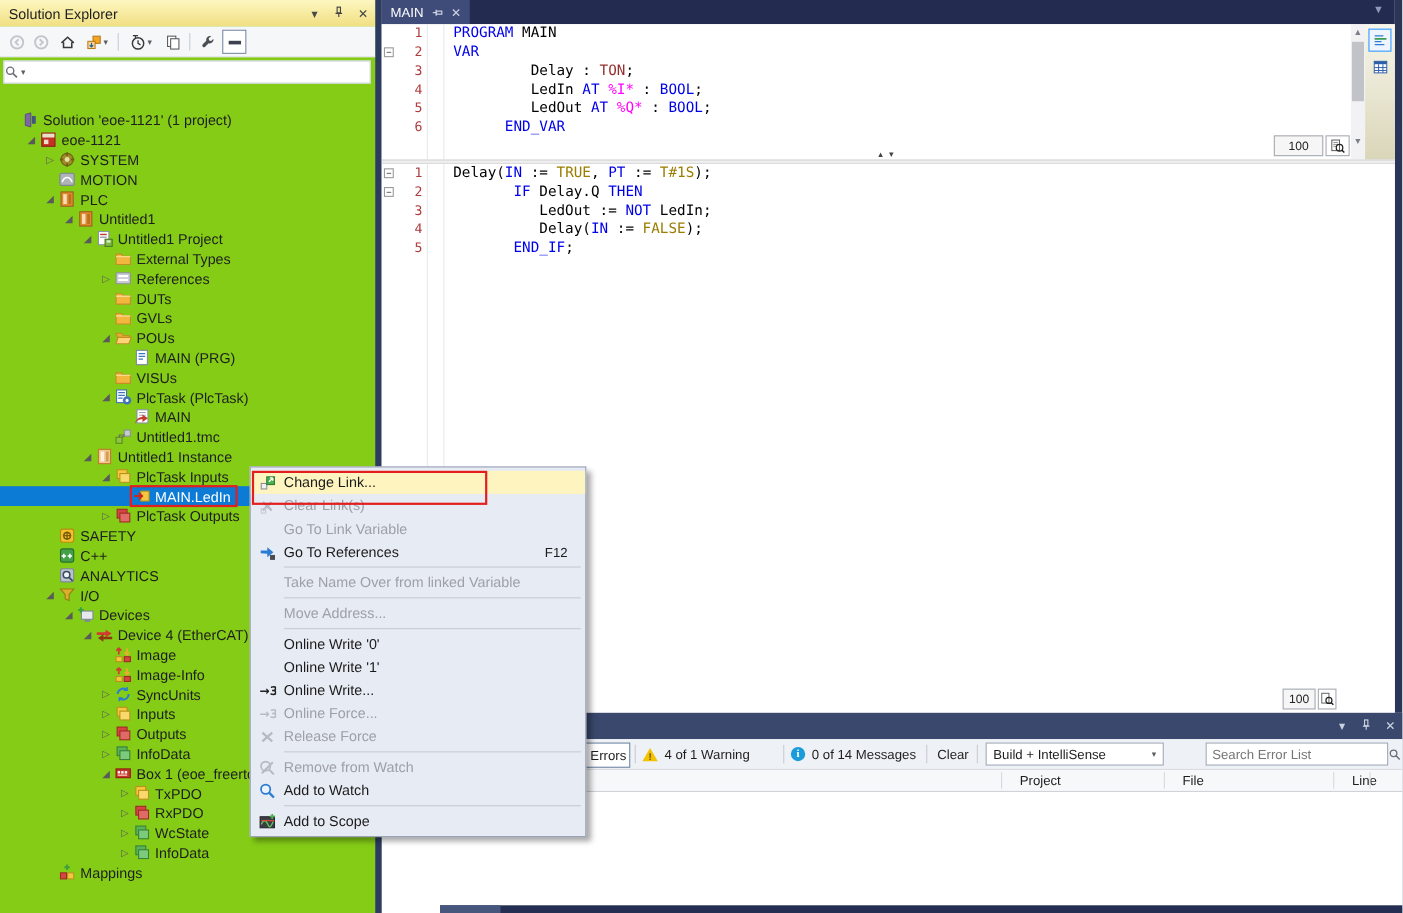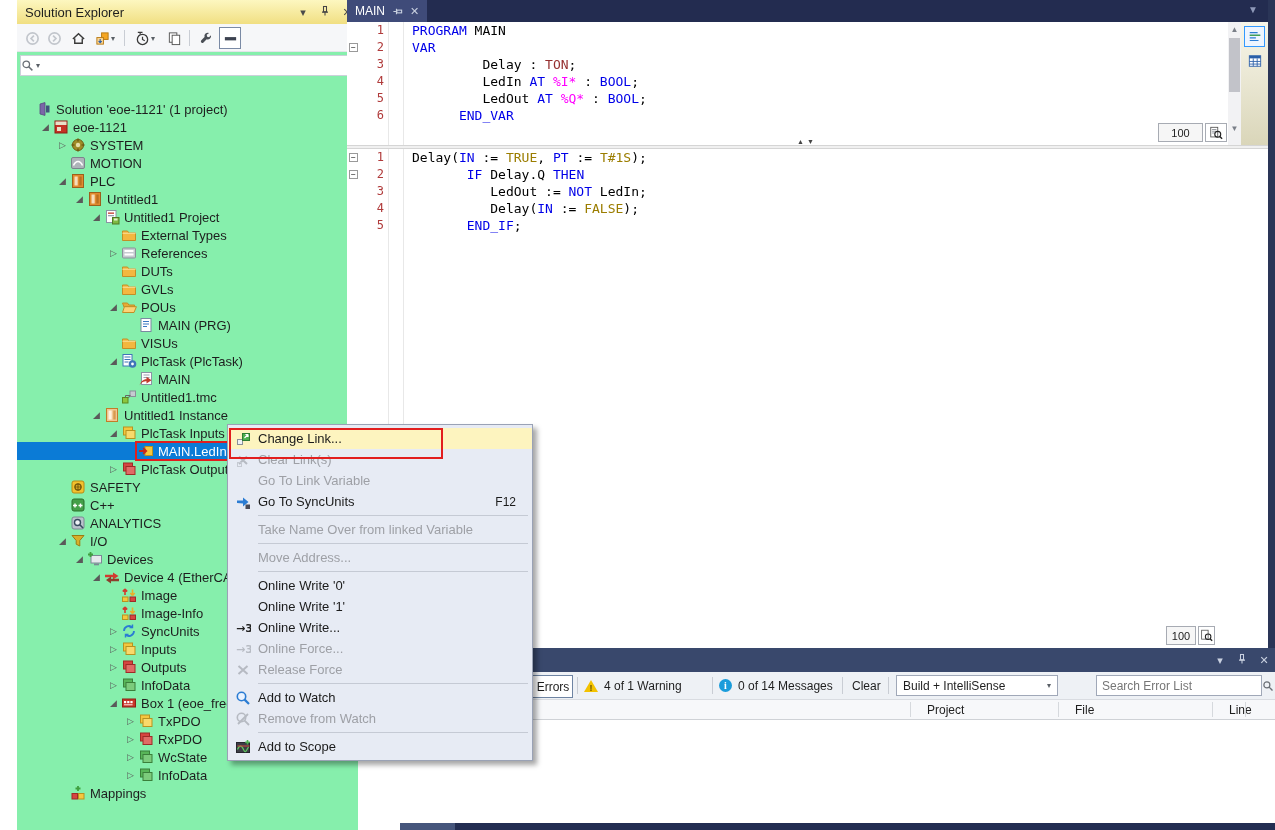--- a/index.html
+++ b/index.html
@@ -1,20 +1,20 @@
 <!DOCTYPE html>
 <html><head>
 <meta charset="utf-8">
 <style>
   html,body{margin:0;padding:0;}
   body{width:1275px;height:830px;position:relative;overflow:hidden;background:#fff;
        font-family:"Liberation Sans",sans-serif;font-size:13px;color:#1e1e1e;}
   .abs{position:absolute;}
   
-  #se-panel{left:17px;top:0;width:341px;height:830px;background:#86efac;}
+  #se-panel{left:0;top:0;width:341px;height:830px;background:#84cc16;}
   #se-title{left:0;top:0;width:341px;height:24px;background:linear-gradient(#fdf7c0,#f1df82);
             display:flex;align-items:center;padding-left:8px;box-sizing:border-box;}
   #se-title .t{font-size:13px;color:#1e1e1e;}
   .win-btns{position:absolute;right:4px;top:0;height:24px;display:flex;align-items:center;gap:8px;}
   .win-btns span{width:14px;text-align:center;font-size:11px;color:#4a4a4a;cursor:default;}
   #se-toolbar{left:0;top:24px;width:341px;height:28px;background:#f6f7f9;border-bottom:1px solid #e3e5e9;box-sizing:border-box;}
   .tb-btn{position:absolute;top:3px;width:22px;height:22px;display:flex;align-items:center;justify-content:center;}
   .tb-btn.wide{width:32px;}
   .tb-btn.pressed{background:#fff;border:1px solid #7a8aa5;box-sizing:border-box;}
   .tb-sep{position:absolute;top:6px;width:1px;height:16px;background:#c9cdd4;}
@@ -791,21 +791,21 @@
       <span class="mic"></span>
       <span>Go To Link Variable</span>
     </div>
     <div class="mi">
       <span class="mic">
         <svg viewBox="0 0 16 16">
           <path d="M2 9V6.5h6v-3l5.5 4.5L8 12.5v-3z" fill="#2b7cd3"></path>
           <rect x="10.5" y="10.5" width="4.5" height="4.5" fill="#4a4a55"></rect>
         </svg>
       </span>
-      <span>Go To SyncUnits</span>
+      <span>Go To References</span>
       <span class="sc">F12</span>
     </div>
     <div class="msep"></div>
     <div class="mi dis">
       <span class="mic"></span>
       <span>Take Name Over from linked Variable</span>
     </div>
     <div class="msep"></div>
     <div class="mi dis">
       <span class="mic"></span>
@@ -838,37 +838,37 @@
     </div>
     <div class="mi dis">
       <span class="mic">
         <svg viewBox="0 0 16 16">
           <path d="M3.5 4 12.5 12M12.5 4 3.5 12" stroke="#b6bac2" stroke-width="2"></path>
         </svg>
       </span>
       <span>Release Force</span>
     </div>
     <div class="msep"></div>
+    <div class="mi dis">
+      <span class="mic">
+        <svg viewBox="0 0 16 16">
+          <circle cx="6.5" cy="6.5" r="4.2" fill="none" stroke="#b6bac2" stroke-width="1.6"></circle>
+          <path d="M9.6 9.6 14 14M3 13 13 3" stroke="#b6bac2" stroke-width="1.8"></path>
+        </svg>
+      </span>
+      <span>Remove from Watch</span>
+    </div>
     <div class="mi">
       <span class="mic">
         <svg viewBox="0 0 16 16">
           <circle cx="6.5" cy="6.5" r="4.2" fill="#eaf3ff" stroke="#2b7cd3" stroke-width="1.6"></circle>
           <path d="M9.6 9.6 14 14" stroke="#2b7cd3" stroke-width="2.2"></path>
         </svg>
       </span>
       <span>Add to Watch</span>
-    </div>
-    <div class="mi dis">
-      <span class="mic">
-        <svg viewBox="0 0 16 16">
-          <circle cx="6.5" cy="6.5" r="4.2" fill="none" stroke="#b6bac2" stroke-width="1.6"></circle>
-          <path d="M9.6 9.6 14 14M3 13 13 3" stroke="#b6bac2" stroke-width="1.8"></path>
-        </svg>
-      </span>
-      <span>Remove from Watch</span>
     </div>
     <div class="msep"></div>
     <div class="mi">
       <span class="mic">
         <svg viewBox="0 0 16 16">
           <rect x="1.5" y="3.5" width="13" height="10" fill="#3d3d46" stroke="#26262e"></rect>
           <path d="M2.5 10.5c2-4.5 4-4.5 6 0s2.5 1.5 5-2.5" stroke="#5ecb5e" fill="none" stroke-width="1.2"></path>
           <path d="M2.5 7h12" stroke="#d24a3e" stroke-width="1"></path>
           <path d="M12.5 1v4.5M10.2 3.2h4.6" stroke="#4cb050" stroke-width="1.6"></path>
         </svg>

